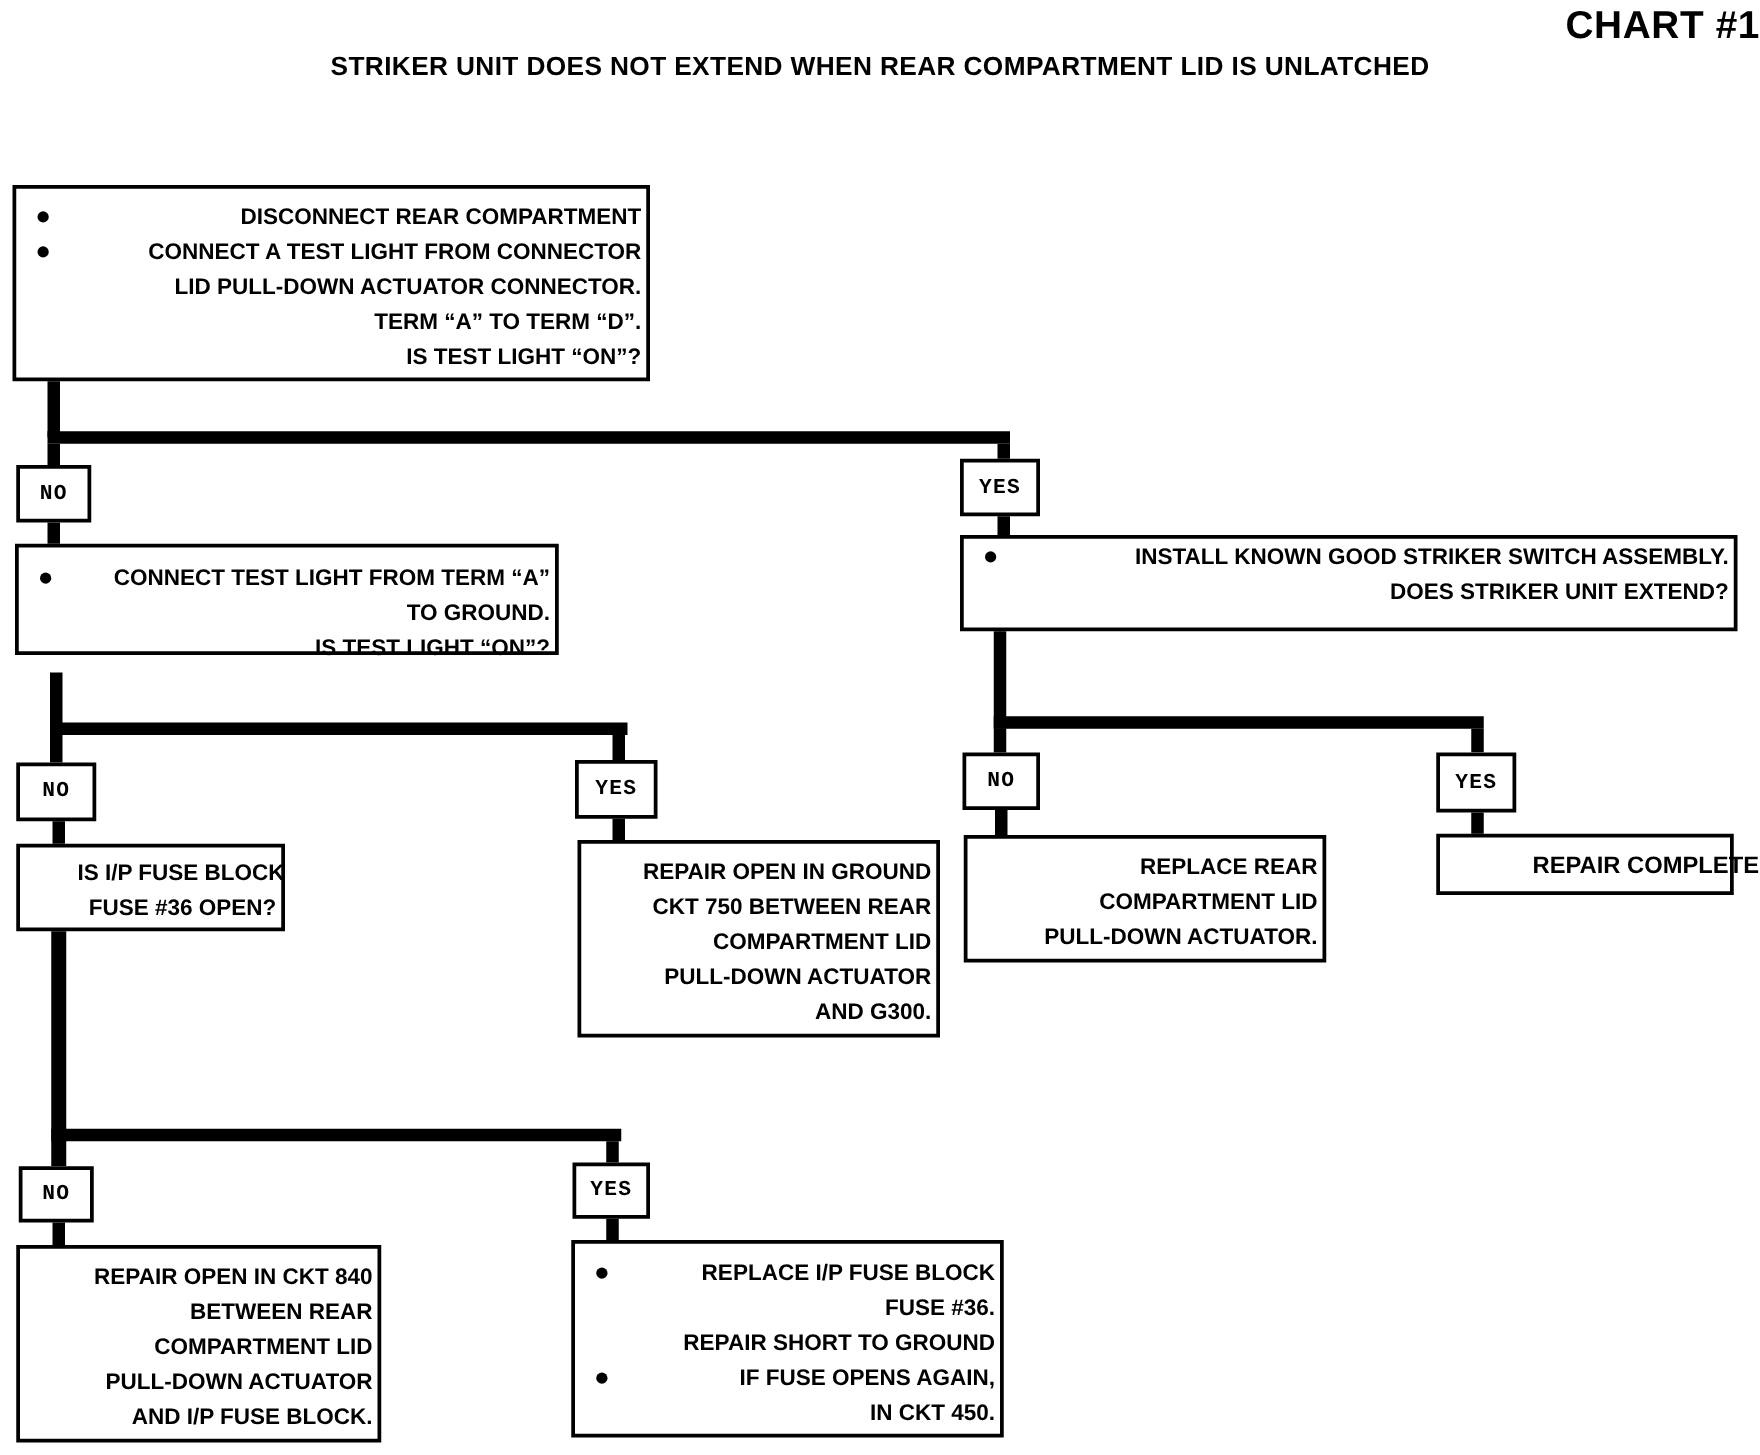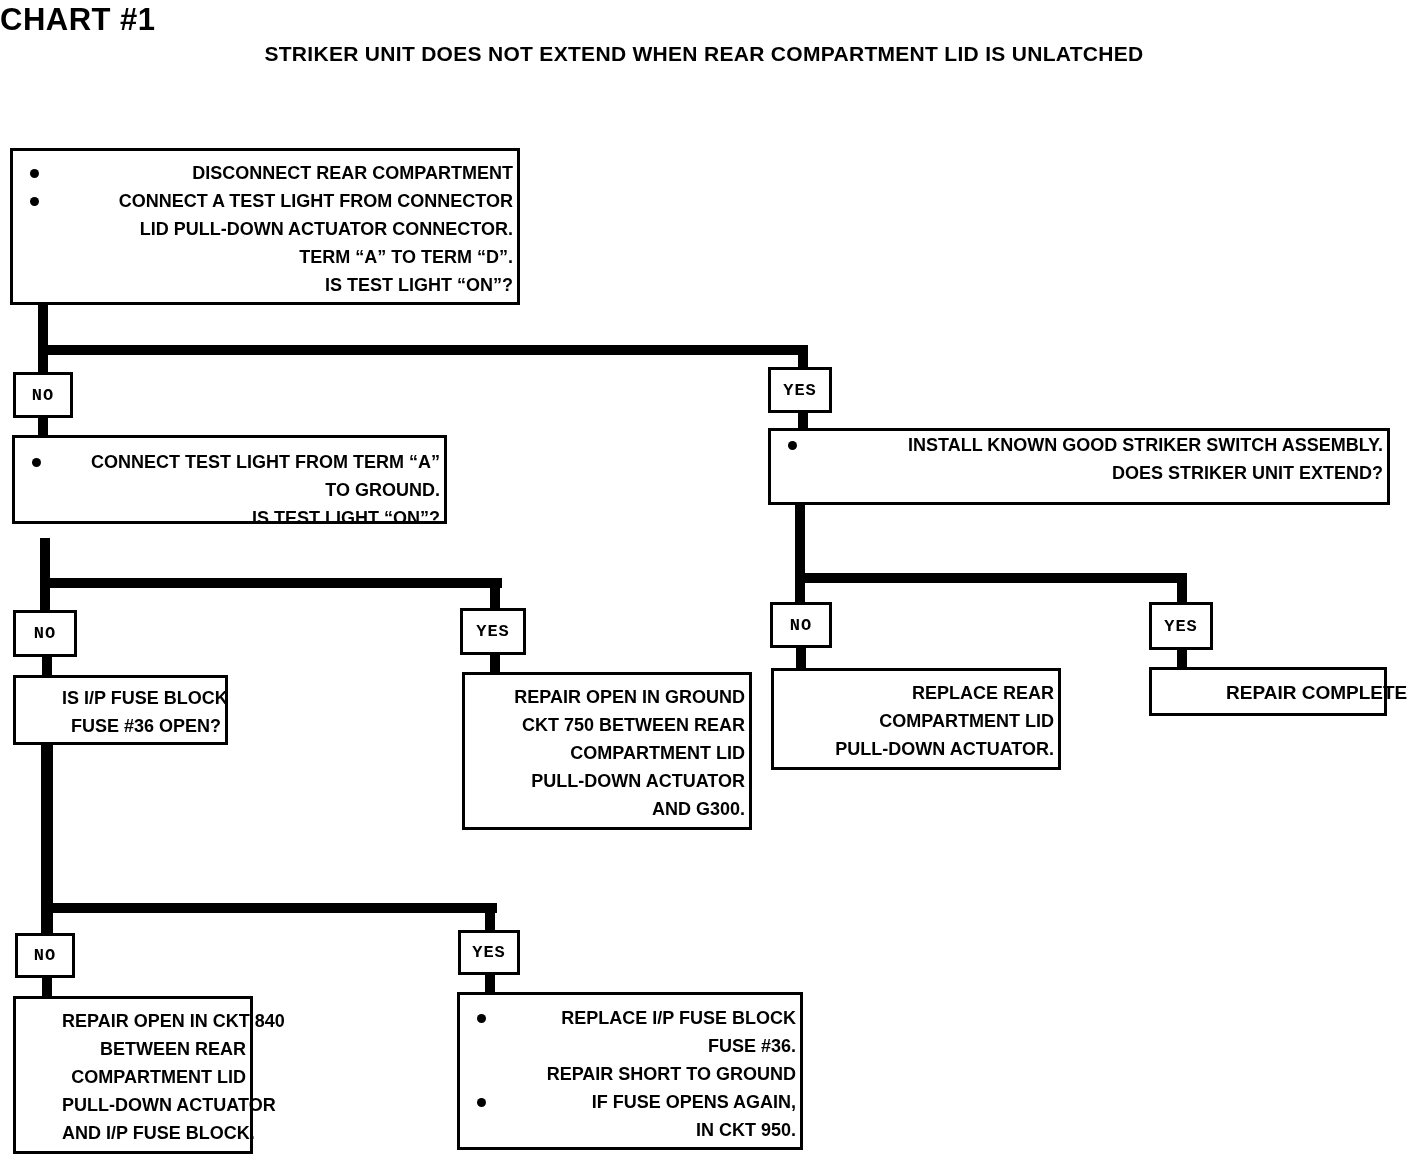--- a/index.html
+++ b/index.html
@@ -8,21 +8,21 @@
     position: relative;
     width: 1408px;
     height: 1164px;
     background: #ffffff;
     font-family: "Liberation Sans", "DejaVu Sans", sans-serif;
     font-weight: 700;
     color: #000000;
   }
   .title {
     position: absolute; left: 0; top: 2px; width: 100%;
-    text-align: left; font-size: 31px; letter-spacing: 0.5px;
+    text-align: right; font-size: 31px; letter-spacing: 0.5px;
   }
   .subtitle {
     position: absolute; left: 0; top: 42px; width: 100%;
     text-align: center; font-size: 21px; letter-spacing: 0.3px;
   }
   .conn { position: absolute; background: #000000; }
   .node {
     position: absolute; border: 3px solid #000000; background: #ffffff;
     font-size: 18px; line-height: 28px;
   }
@@ -137,29 +137,29 @@
     <div class="row"><span>REPAIR COMPLETED.</span></div>
   </div>
 
   <div class="tag" style="left:15px;top:933px;width:60px;height:45px">
       <span>NO</span>
     </div>
   <div class="tag" style="left:458px;top:930px;width:62px;height:45px">
       <span>YES</span>
     </div>
 
-  <div class="node plain" style="left:13px;top:996px;width:240px;height:158px;padding-top:8px">
+  <div class="node plain" style="left:13px;top:996px;width:292px;height:158px;padding-top:8px">
     <div class="row"><span>REPAIR OPEN IN CKT 840</span></div>
     <div class="row"><span>BETWEEN REAR</span></div>
     <div class="row"><span>COMPARTMENT LID</span></div>
     <div class="row"><span>PULL-DOWN ACTUATOR</span></div>
     <div class="row"><span>AND I/P FUSE BLOCK.</span></div>
   </div>
 
   <div class="node" style="left:457px;top:992px;width:346px;height:158px;padding-top:9px">
     <div class="row"><span class="dot"></span><span>REPLACE I/P FUSE BLOCK</span></div>
     <div class="row"><span>FUSE #36.</span></div>
     <div class="row"><span>REPAIR SHORT TO GROUND</span></div>
     <div class="row"><span class="dot"></span><span>IF FUSE OPENS AGAIN,</span></div>
-    <div class="row"><span>IN CKT 950.</span></div>
+    <div class="row"><span>IN CKT 450.</span></div>
   </div>
 
 </div>
 
 </body></html>

